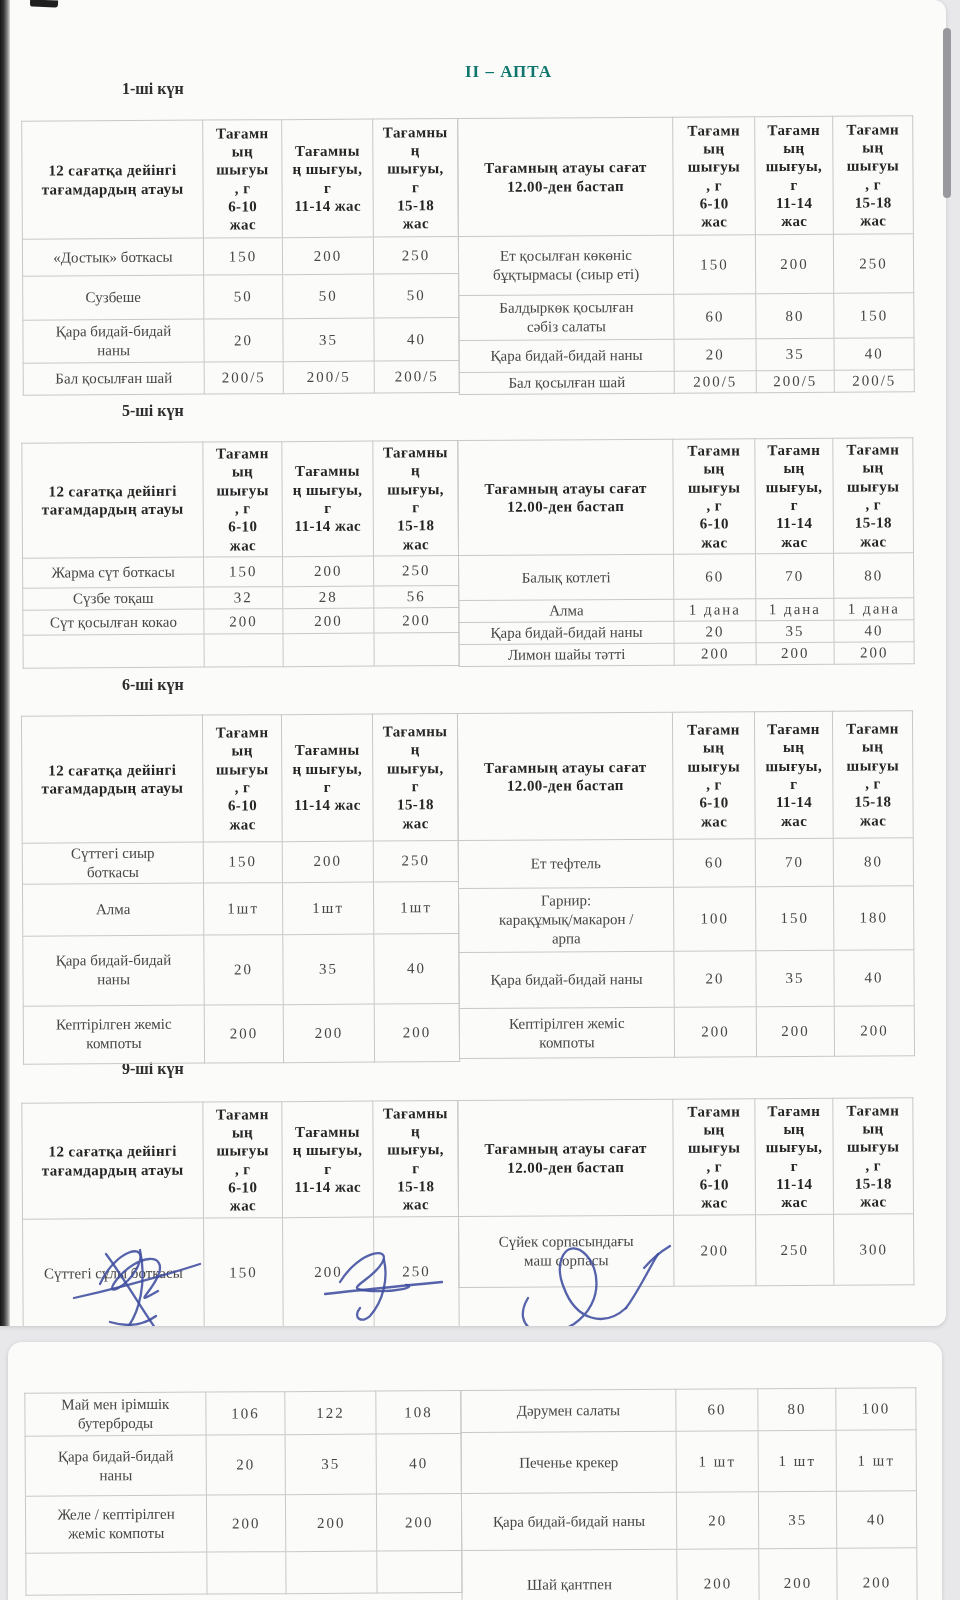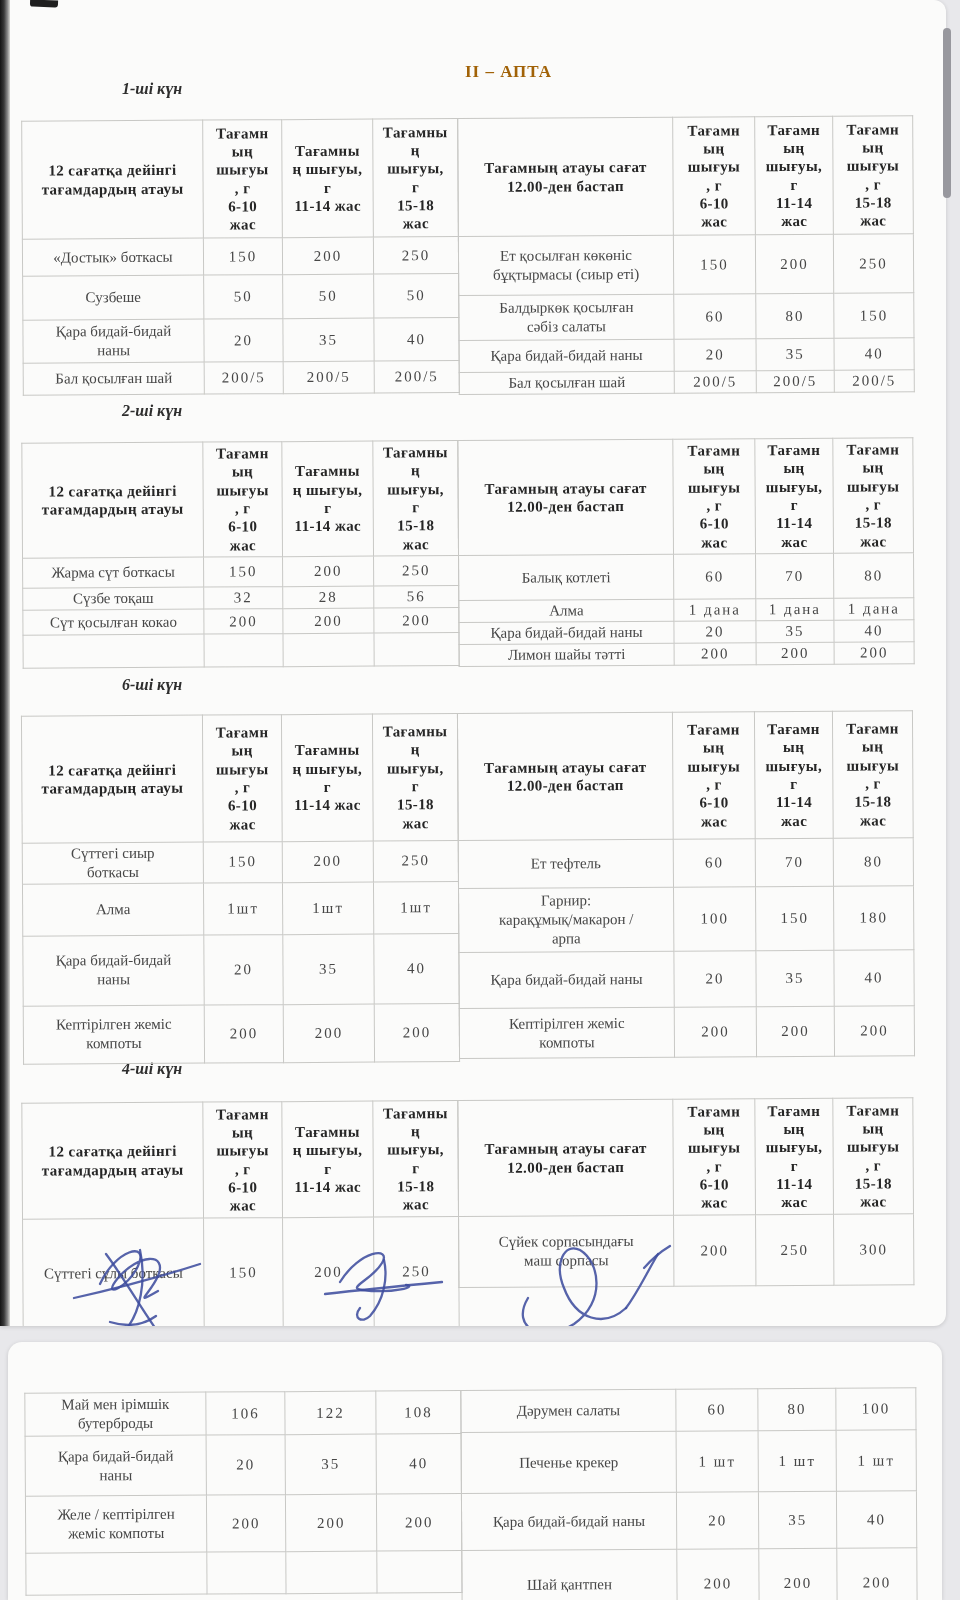--- a/index.html
+++ b/index.html
@@ -11,22 +11,22 @@
   .card{position:absolute;background:#fbfbfa;box-shadow:0 1px 4px rgba(0,0,0,.15);}
   #card1{left:0;top:0;width:946px;height:1326px;border-radius:0 12px 12px 0;overflow:hidden;}
   #card2{left:8px;top:1342px;width:934px;height:258px;border-radius:14px 14px 0 0;overflow:hidden;}
   .binding{position:absolute;left:0;top:0;width:10px;height:100%;
     background:linear-gradient(90deg,#141414 0%,#3a3a3a 40%,#8a8a8a 75%,#d6d6d2 100%);}
   .scan-artifact{position:absolute;left:30px;top:0;width:28px;height:7px;background:#1f1f1f;
     border-radius:0 0 3px 3px;transform:rotate(2deg);}
   .scroll-thumb{position:absolute;left:943px;top:28px;width:8px;height:170px;border-radius:4px;
     background:#98989e;z-index:5;}
   .week-title{position:absolute;left:465px;top:62px;font-weight:bold;font-size:17px;
-    color:#a16207;letter-spacing:1px;}
-  .day-title{position:absolute;left:122px;font-weight:bold;font-size:16px;color:#2e2e2e;font-style:italic;}
+    color:#0f766e;letter-spacing:1px;}
+  .day-title{position:absolute;left:122px;font-weight:bold;font-size:16px;color:#2e2e2e;}
   .twrap{position:absolute;left:22px;display:flex;align-items:flex-start;transform:rotate(-0.35deg);}
   table.mt{border-collapse:collapse;table-layout:fixed;}
   table.mt td{border:1px solid #c8c8c5;text-align:center;vertical-align:middle;
     font-size:15px;color:#474747;padding:1px 2px;white-space:pre-line;line-height:1.25;overflow:hidden;}
   table.mt td.val{letter-spacing:2px;}
   table.mt tr.hdr td{font-weight:bold;color:#262626;font-size:15px;line-height:1.22;letter-spacing:.4px;}
   .mt-r{margin-left:-1px;}
   td.vt{vertical-align:top;padding-top:3px;}
   td.vb{vertical-align:bottom;padding-bottom:5px;}
   .sigs{position:absolute;left:40px;top:1236px;z-index:3;}
@@ -34,23 +34,23 @@
 </style>
 </head>
 <body>
 
 <div class="card" id="card1">
   <div class="binding"></div>
   <div class="scan-artifact"></div>
 
   <div class="week-title">II – АПТА</div>
   <div class="day-title" style="top:80px">1-ші күн</div>
-  <div class="day-title" style="top:402px">2-ші күн</div>
+  <div class="day-title" style="top:402px">5-ші күн</div>
   <div class="day-title" style="top:676px">6-ші күн</div>
-  <div class="day-title" style="top:1060px">4-ші күн</div>
+  <div class="day-title" style="top:1060px">9-ші күн</div>
 
   <div class="twrap" style="top:118px">
     <table class="mt">
       <colgroup>
           <col style="width:181px">
           <col style="width:79px">
           <col style="width:91px">
           <col style="width:85px">
         </colgroup>
       <tbody>

